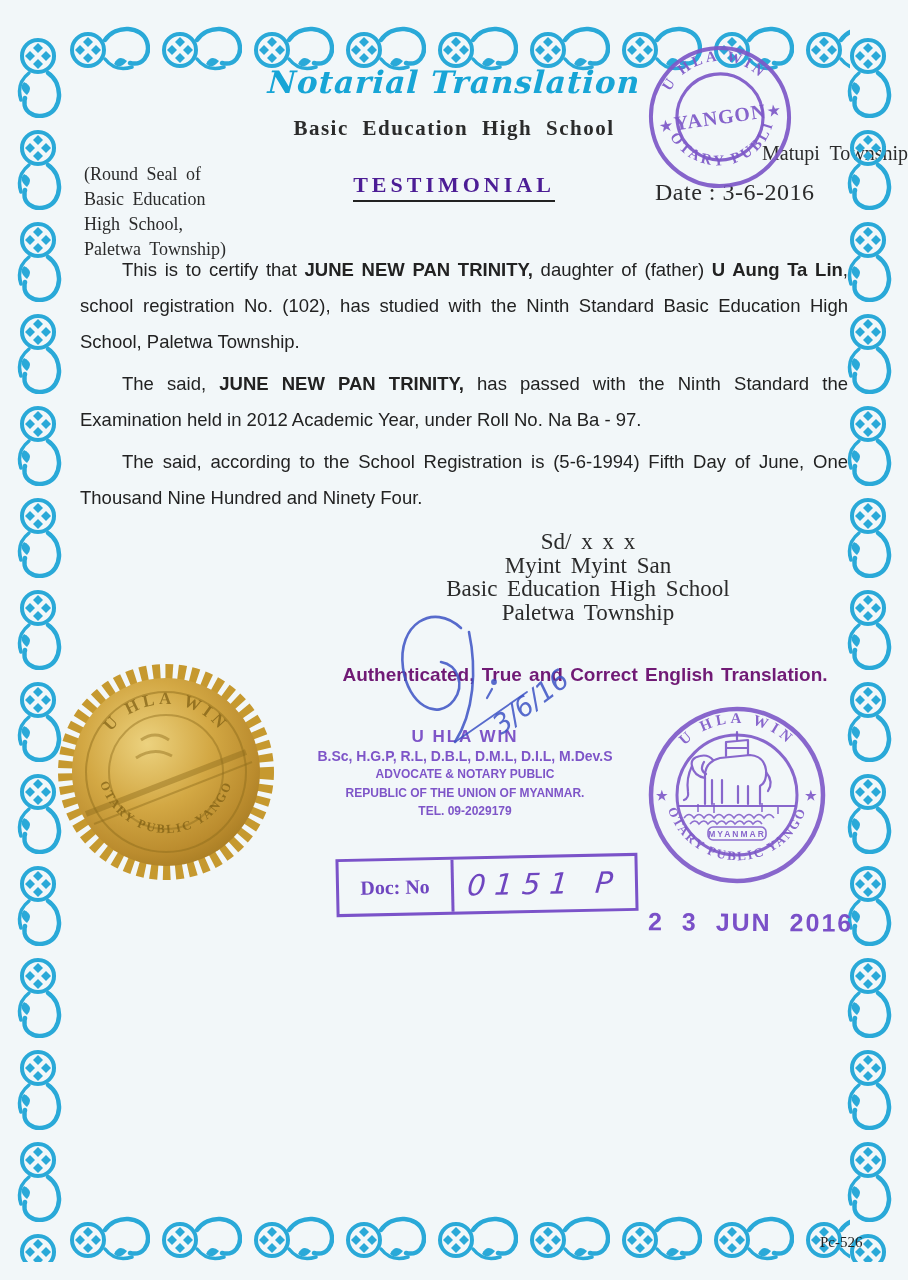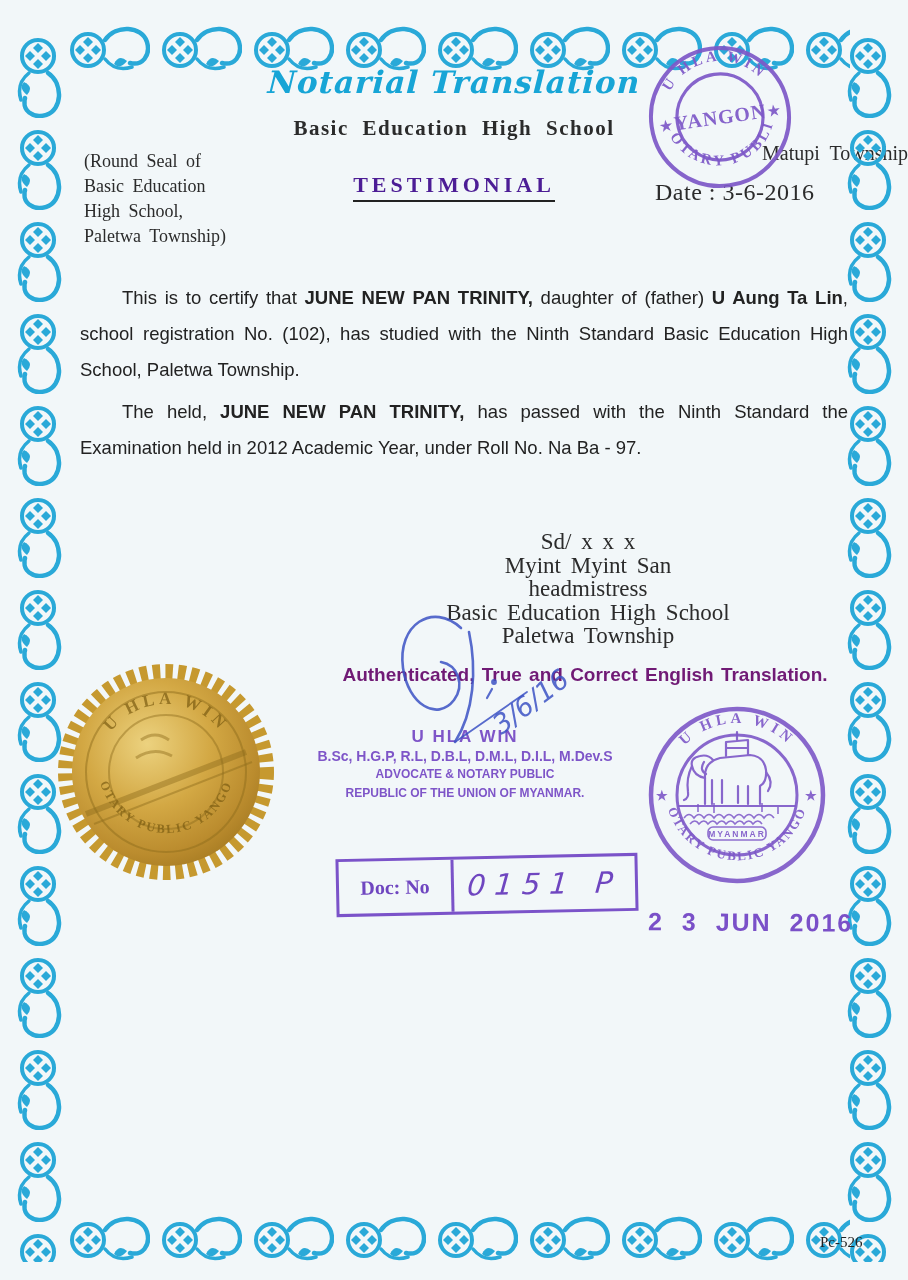--- a/index.html
+++ b/index.html
@@ -12,24 +12,24 @@
   .script-title{left:0;top:64px;width:908px;text-align:center;
     font-family:"DejaVu Serif",serif;font-style:italic;font-weight:bold;
     font-size:31px;color:#17a5d6;letter-spacing:1px;transform:skewX(-3deg);}
   .school-name{left:0;top:116px;width:908px;text-align:center;font-weight:bold;
     font-size:21px;color:#2b2b2b;letter-spacing:1.5px;word-spacing:7px;}
   .township{left:0;top:142px;width:908px;text-align:right;font-size:20px;color:#2b2b2b;word-spacing:5px;}
   .doc-title-wrap{left:0;top:172px;width:908px;text-align:center;}
   .doc-title{display:inline-block;font-weight:bold;font-size:22px;color:#4c1d95;
     letter-spacing:4px;border-bottom:2.5px solid #222;padding-bottom:2px;}
   .date-line{left:655px;top:179px;font-size:24px;color:#2b2b2b;letter-spacing:.5px;}
-  .seal-note{left:84px;top:149px;font-size:18px;color:#2b2b2b;line-height:25px;word-spacing:4px;}
+  .seal-note{left:84px;top:162px;font-size:18px;color:#2b2b2b;line-height:25px;word-spacing:4px;}
   
   .body-text{left:80px;top:252px;width:768px;font-family:"Liberation Sans",sans-serif;
-    font-size:18.5px;color:#222;text-align:justify;line-height:36px;z-index:2;margin-top:28px;}
+    font-size:18.5px;color:#222;text-align:justify;line-height:36px;z-index:2;}
   .body-text p{margin:0 0 6px 0;text-indent:42px;}
   .b{font-weight:bold;}
   .sig-block{left:388px;top:530px;width:400px;text-align:center;font-size:23px;
     color:#2b2b2b;line-height:23.5px;word-spacing:4px;}
   .attestation{left:330px;top:664px;width:510px;text-align:center;
     font-family:"Liberation Sans",sans-serif;font-weight:bold;font-size:19px;
     color:#701a75;word-spacing:2px;z-index:3;}
   
   .notary{left:235px;top:728px;width:460px;text-align:center;
     font-family:"Liberation Sans",sans-serif;font-weight:bold;color:#7e55c8;
@@ -172,27 +172,27 @@
         <textPath href="#ab1" startOffset="50%" text-anchor="middle">NOTARY PUBLIC</textPath>
       </text>
       <text x="75" y="82" font-size="20" letter-spacing="1" text-anchor="middle">YANGON</text>
       <text x="14" y="81" font-size="14">★</text>
       <text x="123" y="81" font-size="14">★</text>
     </g>
   </svg>
 
   <div class="abs body-text">
     <p><span class="seg">This is to certify that </span><span class="seg b">JUNE NEW PAN TRINITY,</span><span class="seg"> daughter of (father) </span><span class="seg b">U Aung Ta Lin</span><span class="seg">, school registration No. (102), has studied with the Ninth Standard Basic Education High School, Paletwa Township.</span></p>
-    <p><span class="seg">The held, </span><span class="seg b">JUNE NEW PAN TRINITY,</span><span class="seg"> has passed with the Ninth Standard the Examination held in 2012 Academic Year, under Roll No. Na Ba - 97.</span></p>
+    <p><span class="seg">The said, </span><span class="seg b">JUNE NEW PAN TRINITY,</span><span class="seg"> has passed with the Ninth Standard the Examination held in 2012 Academic Year, under Roll No. Na Ba - 97.</span></p>
+    <p><span class="seg">The said, according to the School Registration is (5-6-1994) Fifth Day of June, One Thousand Nine Hundred and Ninety Four.</span></p>
   </div>
 
   <div class="abs sig-block">
     <div>Sd/ x x x</div>
     <div>Myint Myint San</div>
-    <div>headmistress</div>
     <div>Basic Education High School</div>
     <div>Paletwa Township</div>
   </div>
 
   <div class="abs attestation">Authenticated, True and Correct English Translation.</div>
 
   <svg class="abs sig-svg" width="230" height="170">
     <g fill="none" stroke="#3d53c5" stroke-width="2.6" stroke-linecap="round" opacity=".85">
       <path d="M86 18 C 58 -8 22 14 28 58 C 33 94 62 112 79 90 C 90 75 83 55 66 52"></path>
       <path d="M94 22 C 102 60 99 102 80 132"></path>
@@ -201,20 +201,21 @@
       <circle cx="119" cy="72" r="1.6" fill="#3d53c5"></circle>
     </g>
     <text transform="rotate(-37 150 100)" x="116" y="106" font-size="27" font-family="DejaVu Sans, sans-serif" font-style="italic" fill="#3d53c5" opacity=".85">3/6/16</text>
   </svg>
 
   <div class="abs notary">
     <div class="n0">U HLA WIN</div>
     <div class="n1">B.Sc, H.G.P, R.L, D.B.L, D.M.L, D.I.L, M.Dev.S</div>
     <div class="n2">ADVOCATE &amp; NOTARY PUBLIC</div>
     <div class="n2">REPUBLIC OF THE UNION OF MYANMAR.</div>
+    <div class="n2">TEL. 09-2029179</div>
   </div>
 
   <div class="abs docbox">
     <div class="lbl">Doc: No</div>
     <div class="val">0151 P</div>
   </div>
 
   <svg class="abs gold-seal" width="220" height="220">
     <defs>
       <radialGradient id="gg" cx="40%" cy="35%" r="75%">

